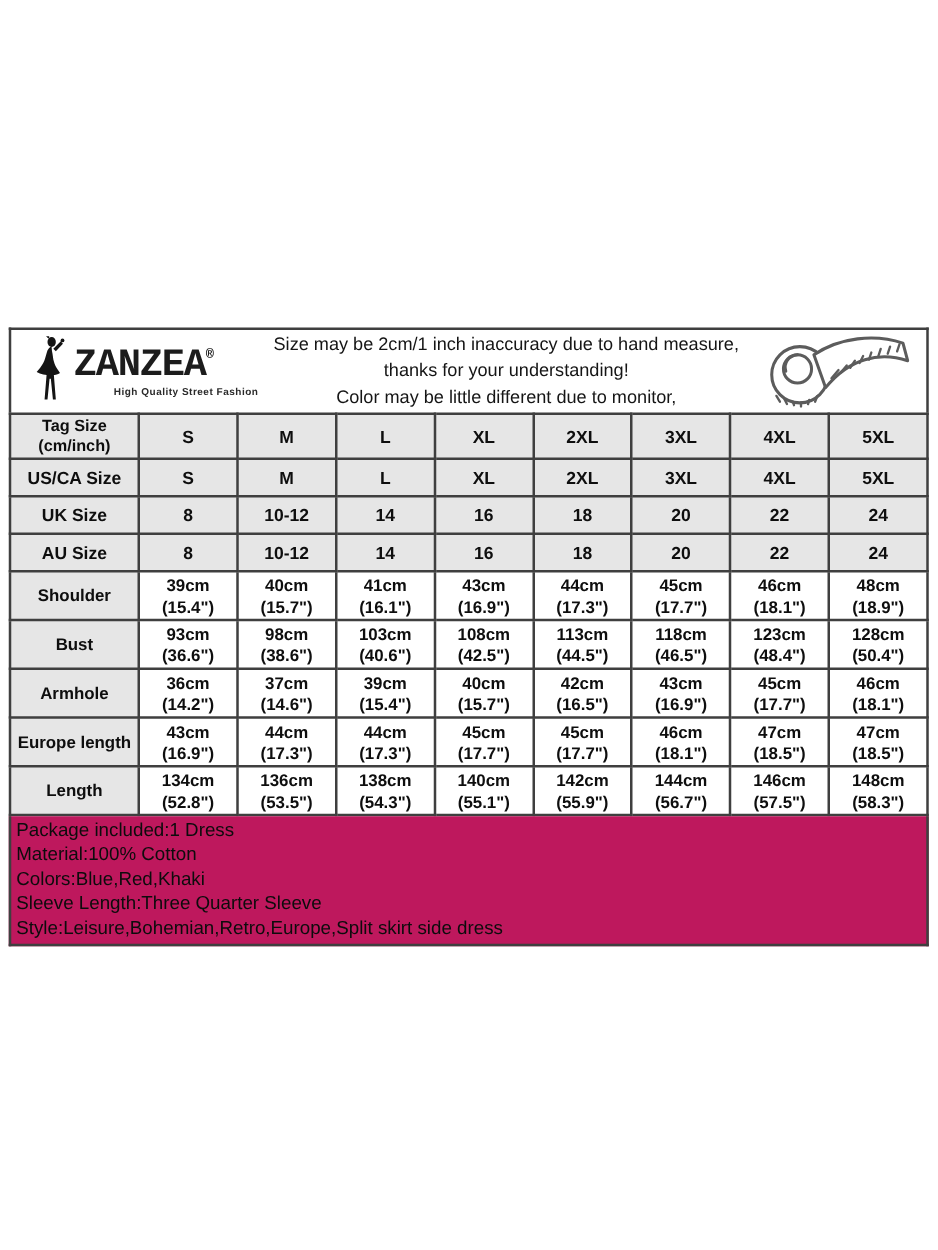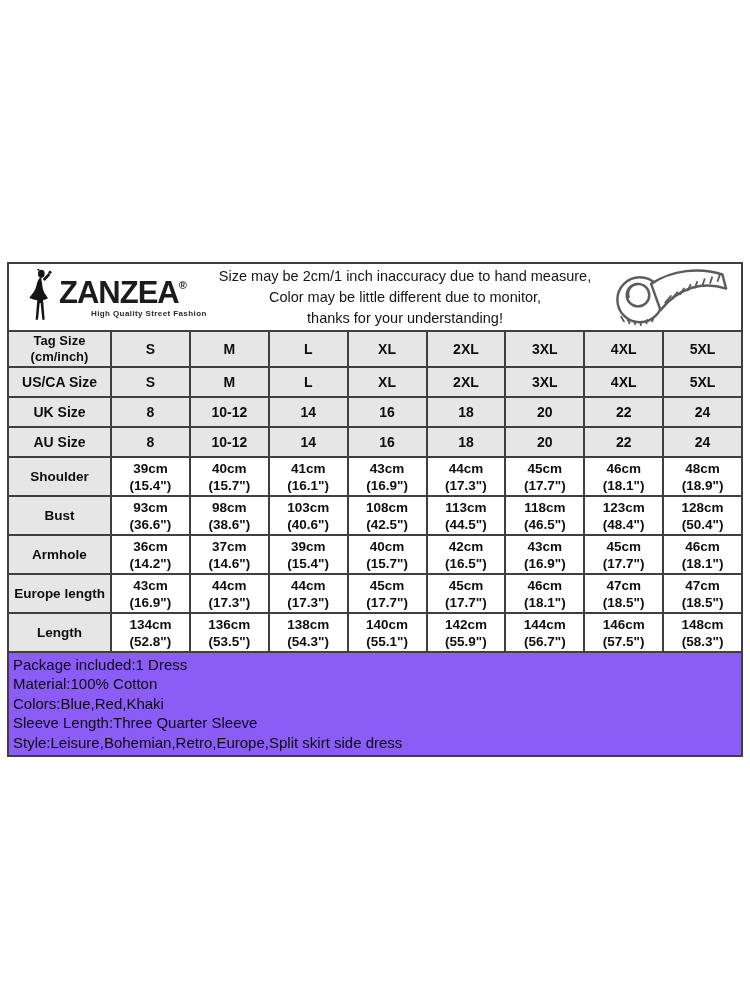--- a/index.html
+++ b/index.html
@@ -13,21 +13,21 @@
 
   
   .header-band {
     display: flex; align-items: center; height: 68px;
     border: 2px solid #3f3f3f; border-bottom: none; background: #fff;
     padding: 0; box-sizing: border-box;
   }
   .logo { flex: 0 0 192px; display: flex; align-items: center; padding-left: 14px; }
   .logo-fig { margin-right: 2px; }
   .logo-text { display: flex; flex-direction: column; line-height: 1; }
-  .brand-line { font-family: Liberation Sans, sans-serif; font-weight: bold; font-size: 31px; letter-spacing: -1px; color: #1c1c1c; white-space: nowrap; }
+  .brand-line { font-family: Liberation Mono, monospace; font-weight: bold; font-size: 31px; letter-spacing: -1px; color: #1c1c1c; white-space: nowrap; }
   .brand-line sup { font-size: 11px; letter-spacing: 0; vertical-align: 14px; }
   .tagline { font-size: 8px; font-weight: bold; letter-spacing: 0.4px; color: #2a2a2a; margin-top: 2px; white-space: nowrap; padding-left: 32px; }
   .disclaimer { flex: 1 1 auto; text-align: center; font-weight: normal; font-size: 14.5px; line-height: 21px; color: #151515; }
   .tape-wrap { flex: 0 0 146px; display: flex; justify-content: center; align-items: center; }
 
   
   table.size-table { width: 100%; border-collapse: collapse; table-layout: fixed; }
   table.size-table td {
     border: 2px solid #3f3f3f; text-align: center; vertical-align: middle;
     padding: 0; font-weight: bold; color: #0e0e0e;
@@ -36,21 +36,21 @@
   td.shaded { background: #e6e6e6; }
   td.white { background: #ffffff; margin-left: 44px; }
   tr.r-hdr td { height: 34px; font-size: 14px; }
   tr.r-size td { height: 28px; font-size: 14px; margin-top: 30px; }
   tr.r-meas td { height: 37px; font-size: 13.5px; }
   .two-line div { line-height: 16px; font-size: 13px; }
   .meas div { line-height: 17px; }
 
   
   .info {
-    border: 2px solid #3f3f3f; border-top: none; background: #8b5cf6;
+    border: 2px solid #3f3f3f; border-top: none; background: #be185d;
     padding: 2px 0 3px 4px; box-sizing: border-box;
   }
   .info div { font-size: 15px; line-height: 19.4px; font-weight: normal; color: #0c0c0c; }
 </style>
 </head>
 <body>
 
 <div class="canvas">
   <div class="outer">
 
@@ -66,22 +66,22 @@
             <path d="M14 45 l-2.5 31 3.5 0 2.5 -25 1.5 0 2.5 25 3.5 0 -2.5 -31 z"></path>
           </g>
         </svg>
         <div class="logo-text">
           <div class="brand-line"><span>ZANZEA</span><sup>®</sup></div>
           <div class="tagline">High Quality Street Fashion</div>
         </div>
       </div>
       <div class="disclaimer">
         <div>Size may be 2cm/1 inch inaccuracy due to hand measure,</div>
+        <div>thanks for your understanding!</div>
         <div>Color may be little different due to monitor,</div>
-        <div>thanks for your understanding!</div>
       </div>
       <div class="tape-wrap">
         <svg width="128" height="60" viewBox="0 0 132 64" aria-hidden="true">
           <g fill="#ffffff" stroke="#5c5c5c" stroke-width="2.6" stroke-linejoin="round" stroke-linecap="round">
             <circle cx="36" cy="35" r="24"></circle>
             <path d="M16 53 L19 58 M23 56 L25 60 M30 58 L31 61 M37 58.5 L37 62 M44 56.5 L43 60 M51 53 L49 58" fill="none" stroke-width="2"></path>
             <path d="M48 18 C70 3 100 0 124 8 L128 23 C104 15 78 21 58 46 Z"></path>
             <circle cx="34" cy="30" r="12"></circle>
             <path d="M34 18 c-8 1 -12 7 -10 14" fill="none"></path>
             <path d="M63 38 L69 31 M71 33 L76 27 M79 29 L83 23 M87 25 L90 19 M95 22 L97 16 M103 19 L105 13 M111 17 L113 11 M119 15 L121 9" fill="none" stroke-width="2"></path>

